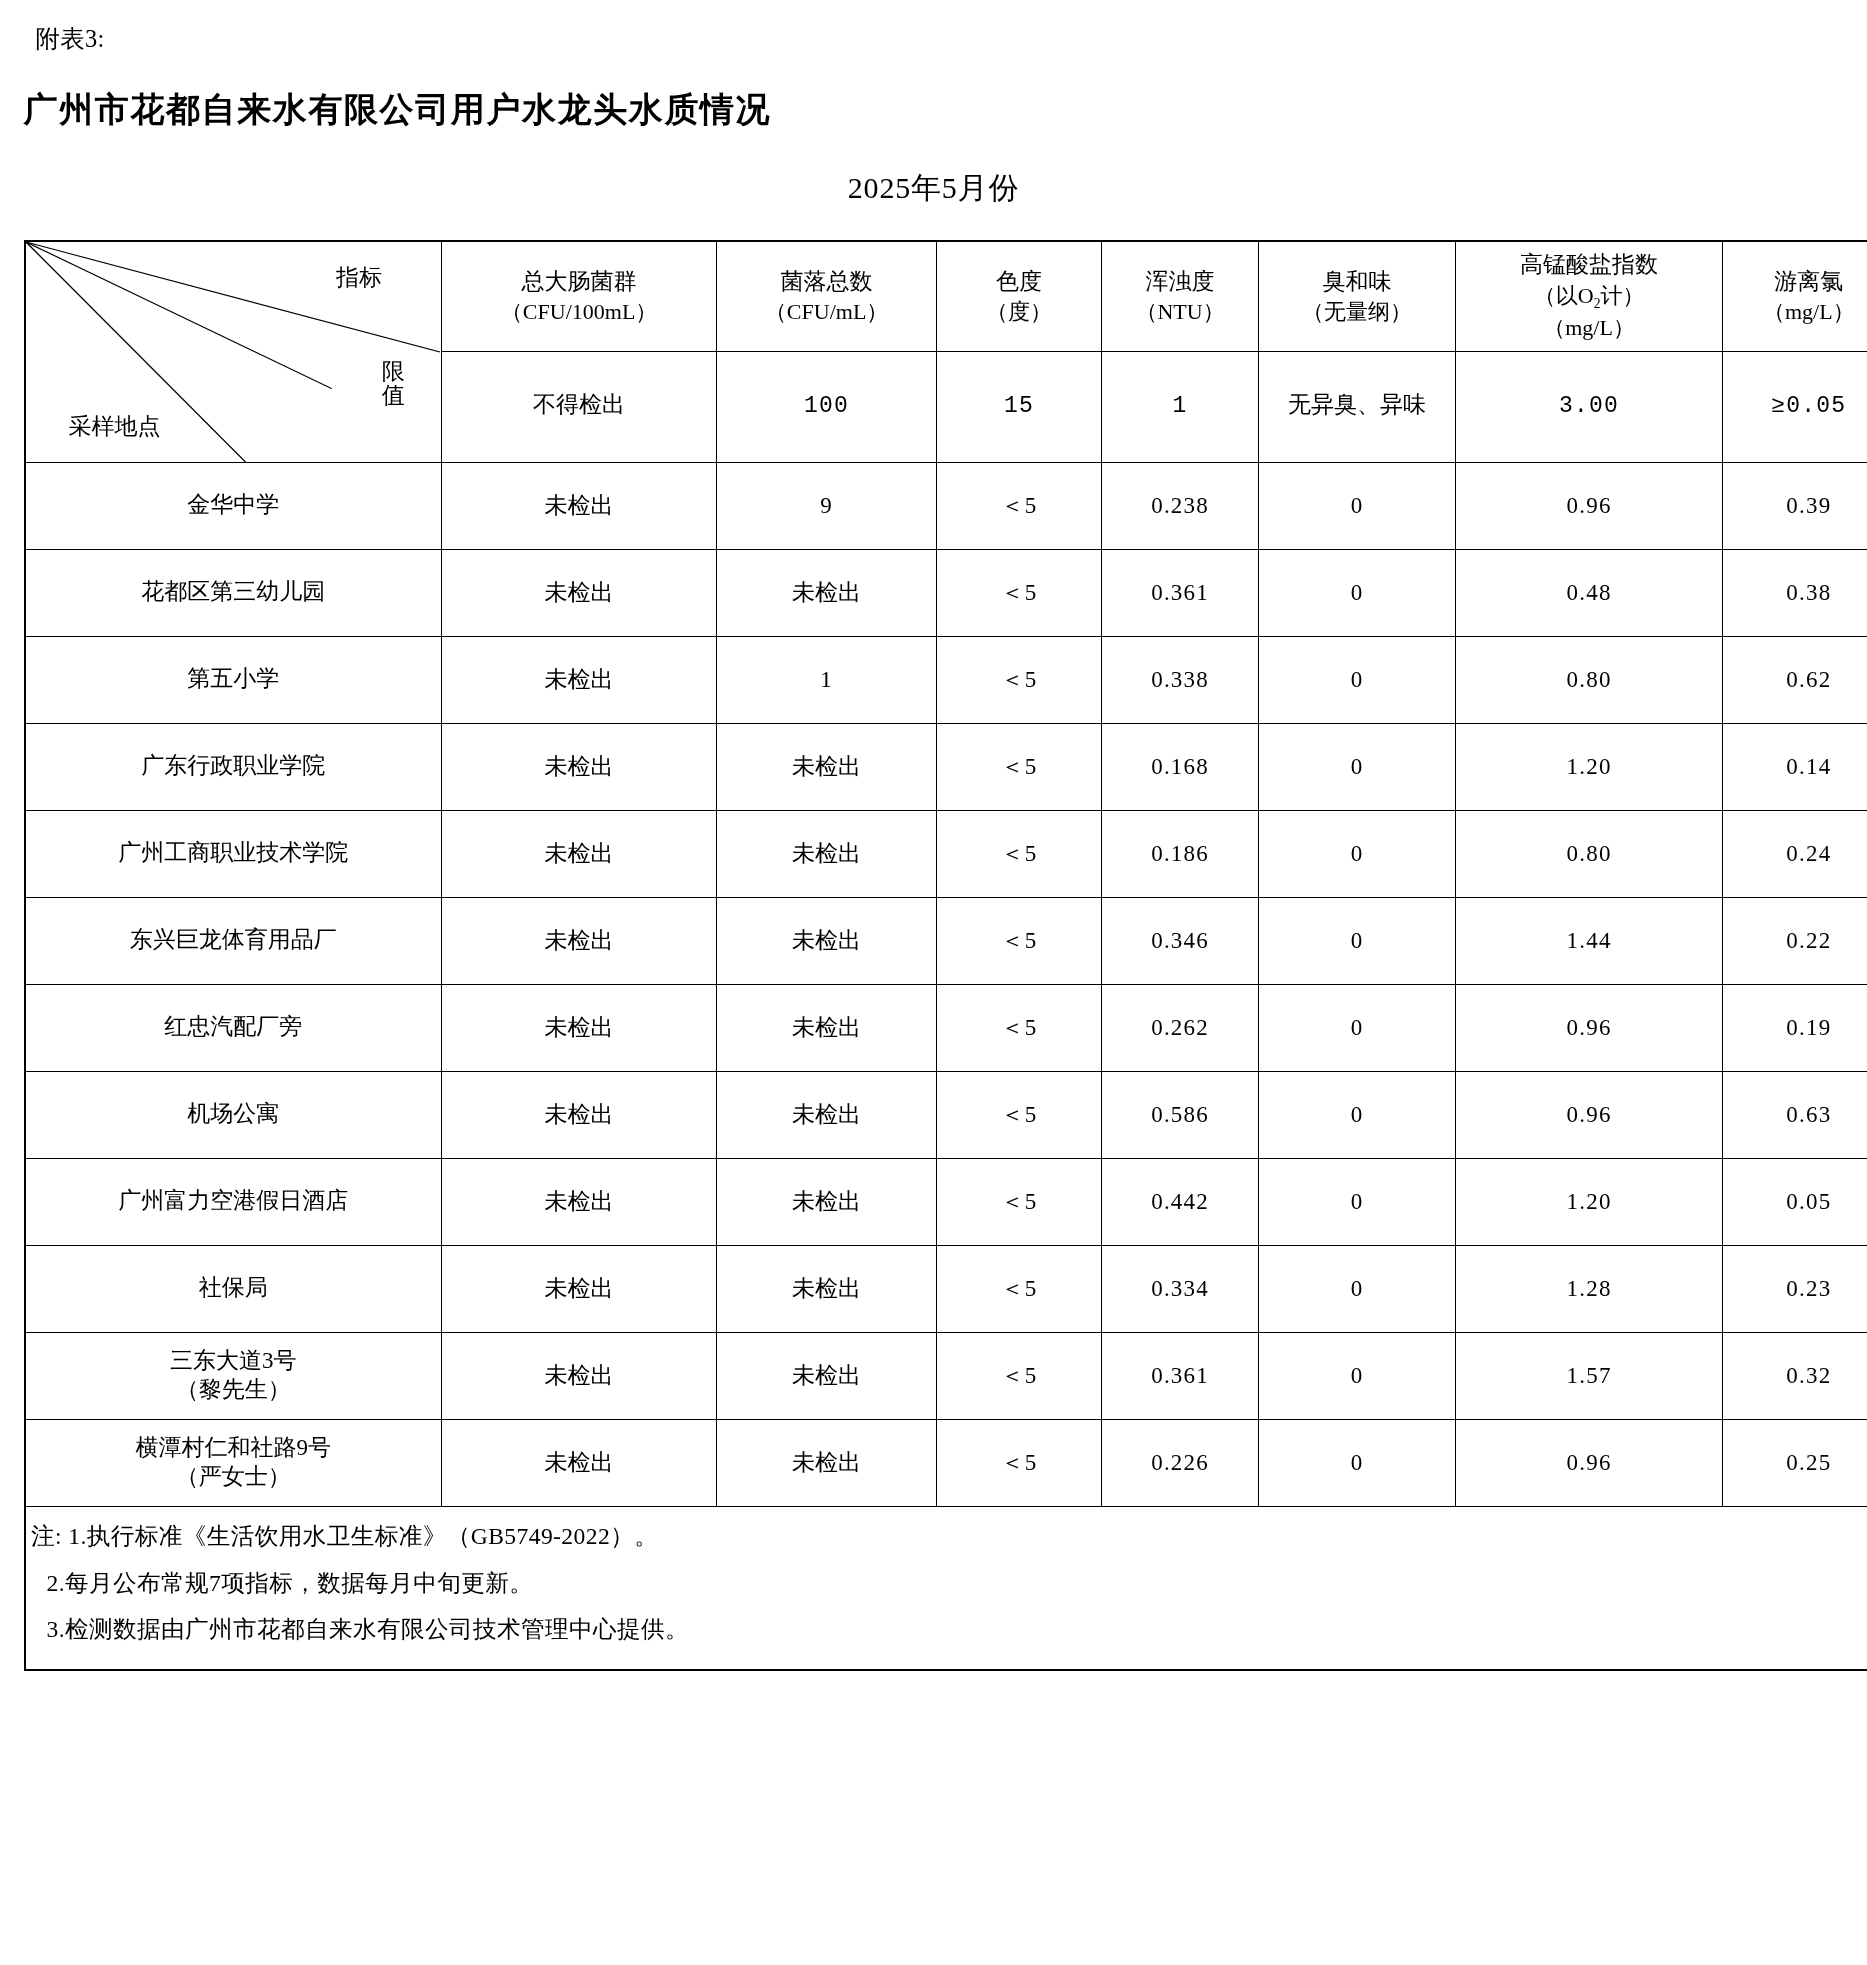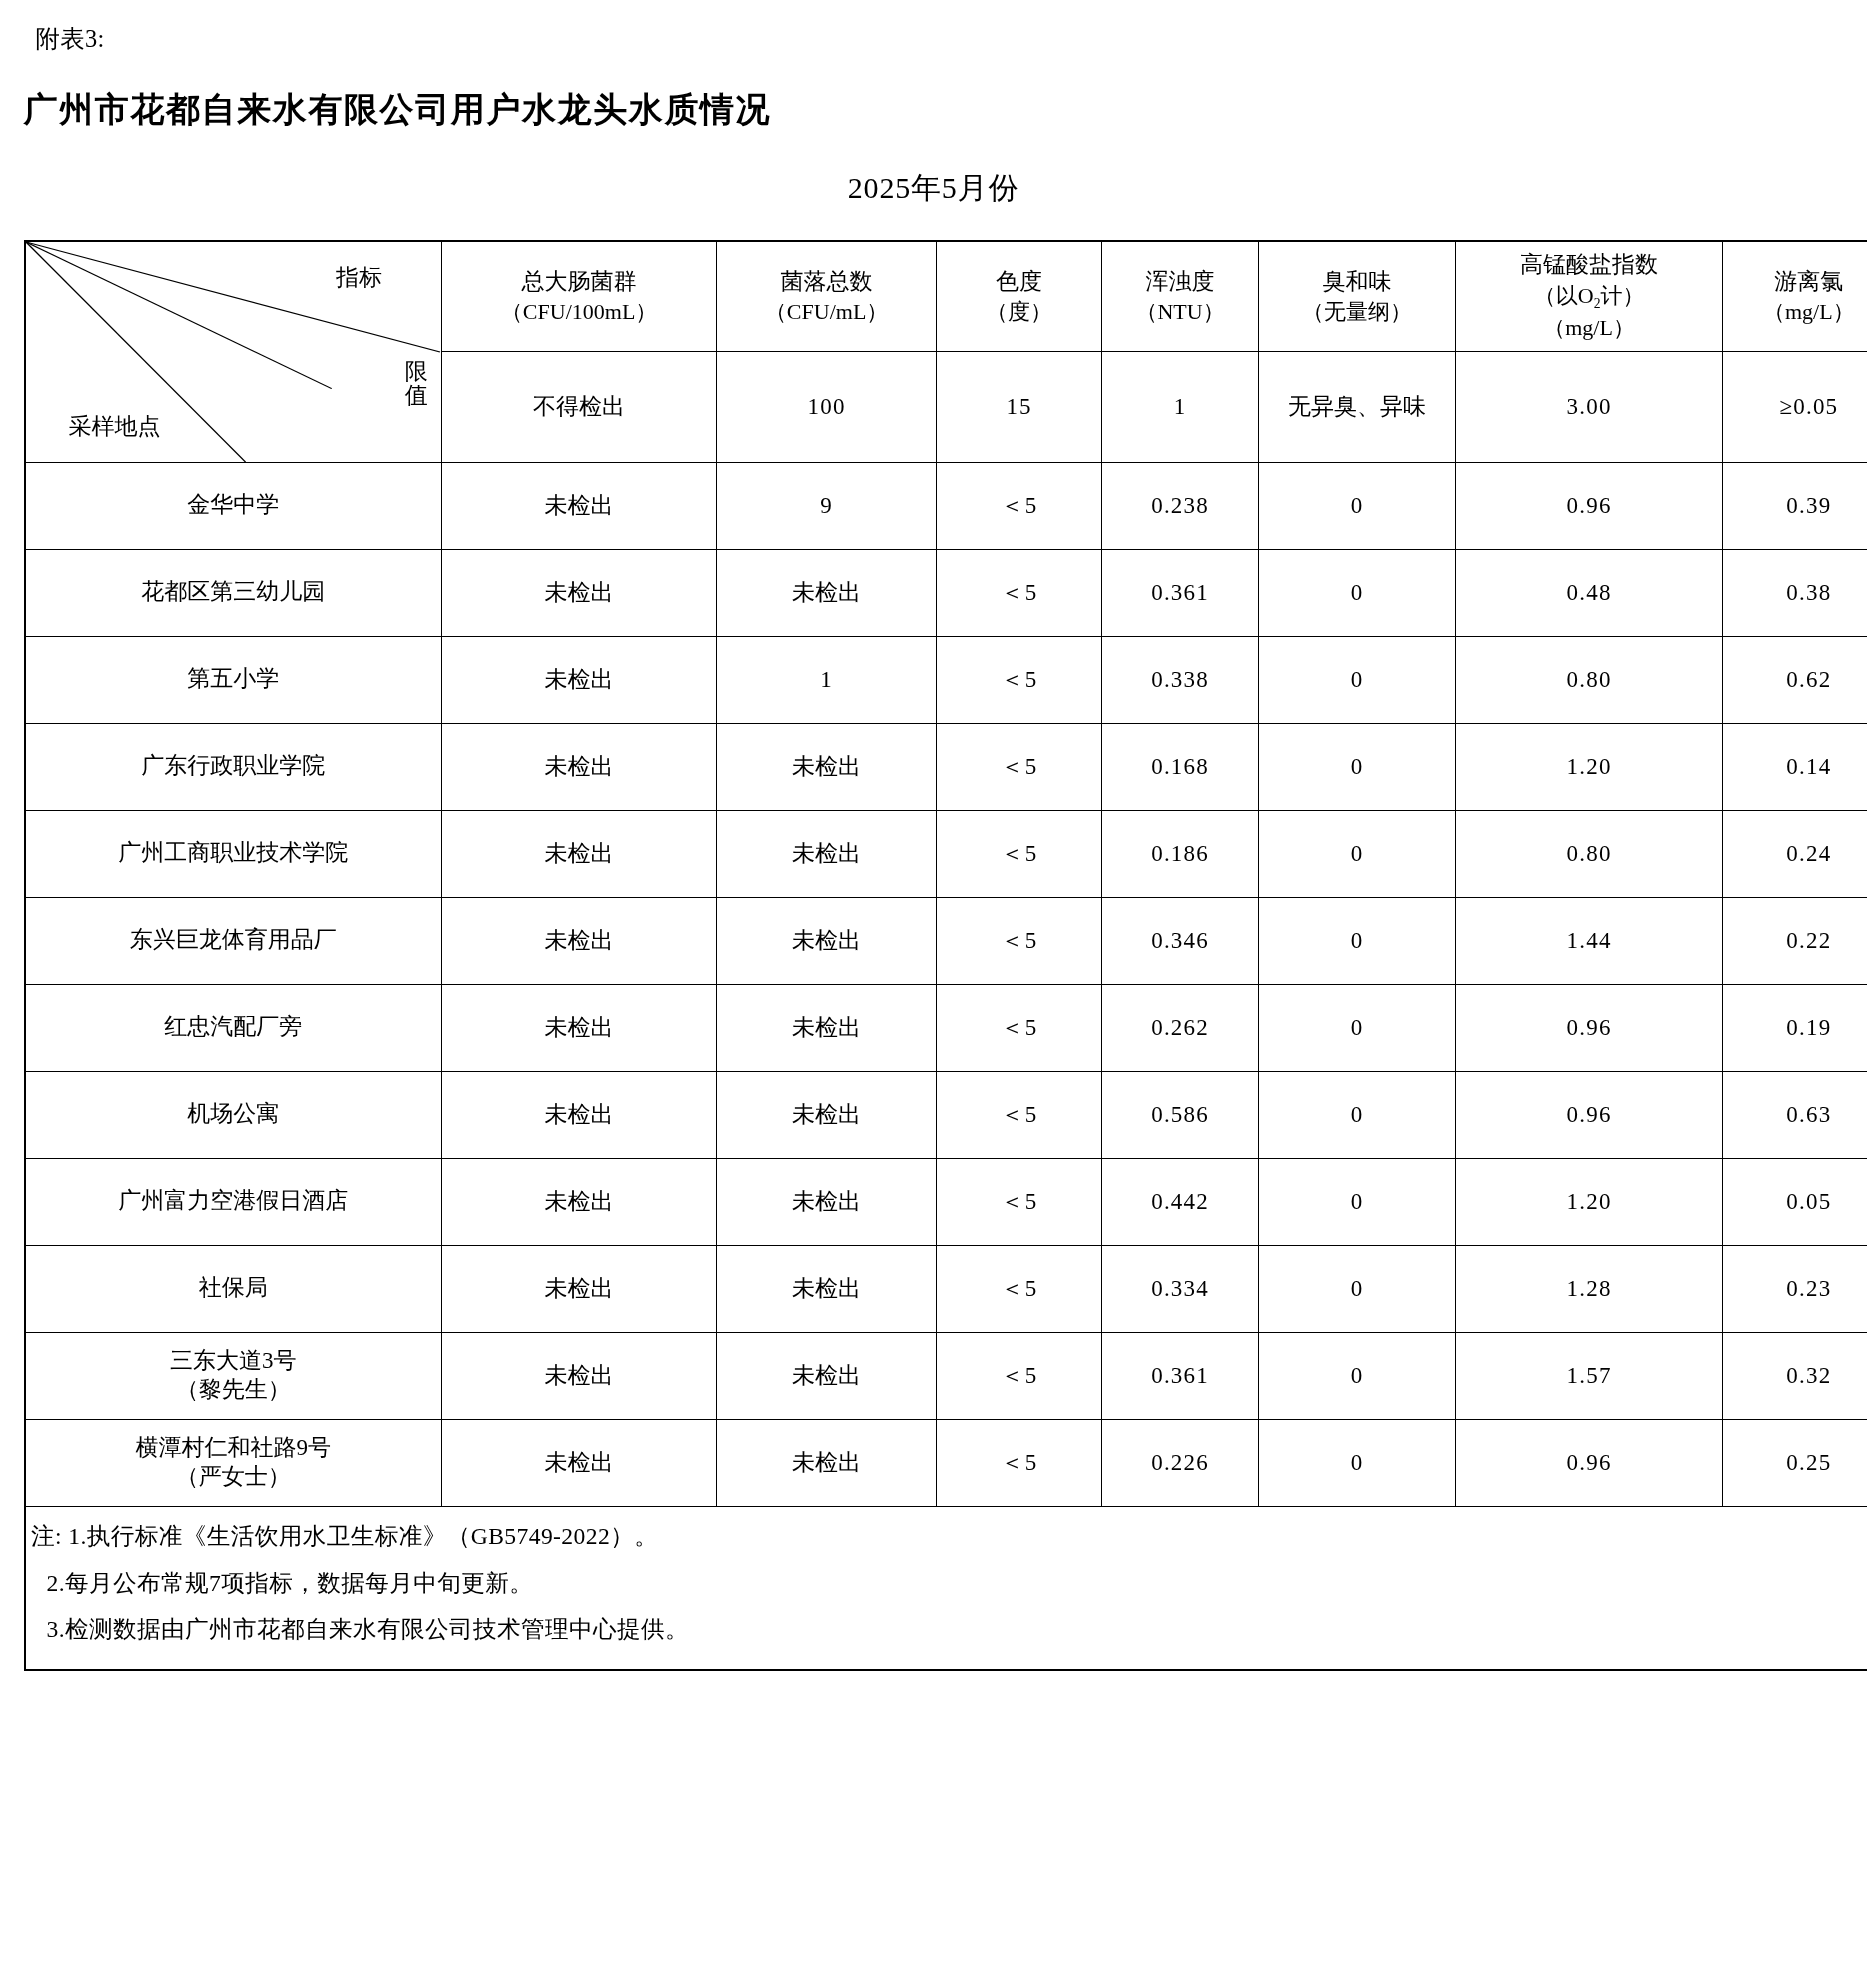--- a/index.html
+++ b/index.html
@@ -85,40 +85,41 @@
     font-size: 23px;
   }
   .diag-site {
     position: absolute;
     left: 43px;
     bottom: 20px;
     font-size: 23px;
   }
   .diag-limit {
     position: absolute;
-    right: 13px;
+    right: 36px;
     top: 118px;
     font-size: 23px;
     width: 23.6px;
     line-height: 1.05;
     text-align: center;
   }
   .hdr-cell {
     padding: 9.4px 3.1px;
     line-height: 1.32;
     font-size: 23px;
   }
   .hdr-cell .sub {
     display: block;
     font-size: 22px;
   }
   .limit-row td {
     height: 110px;
     padding: 3.9px 3.1px;
     line-height: 1.3;
+    font-family: Liberation Mono, monospace;
   }
   .data-row td {
     height: 86px;
     padding: 3.9px 2.4px;
     line-height: 1.3;
   }
   .data-row td.site {
     line-height: 1.25;
   }
   .num {

